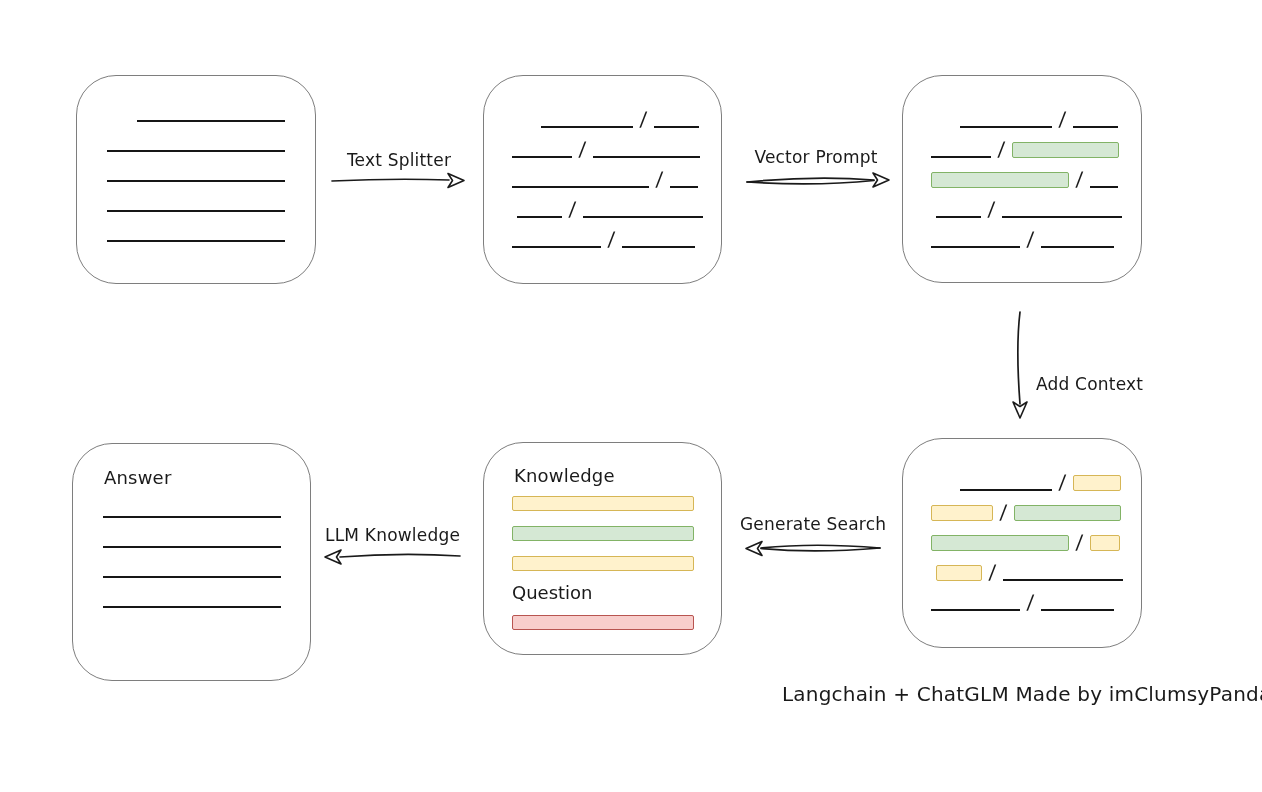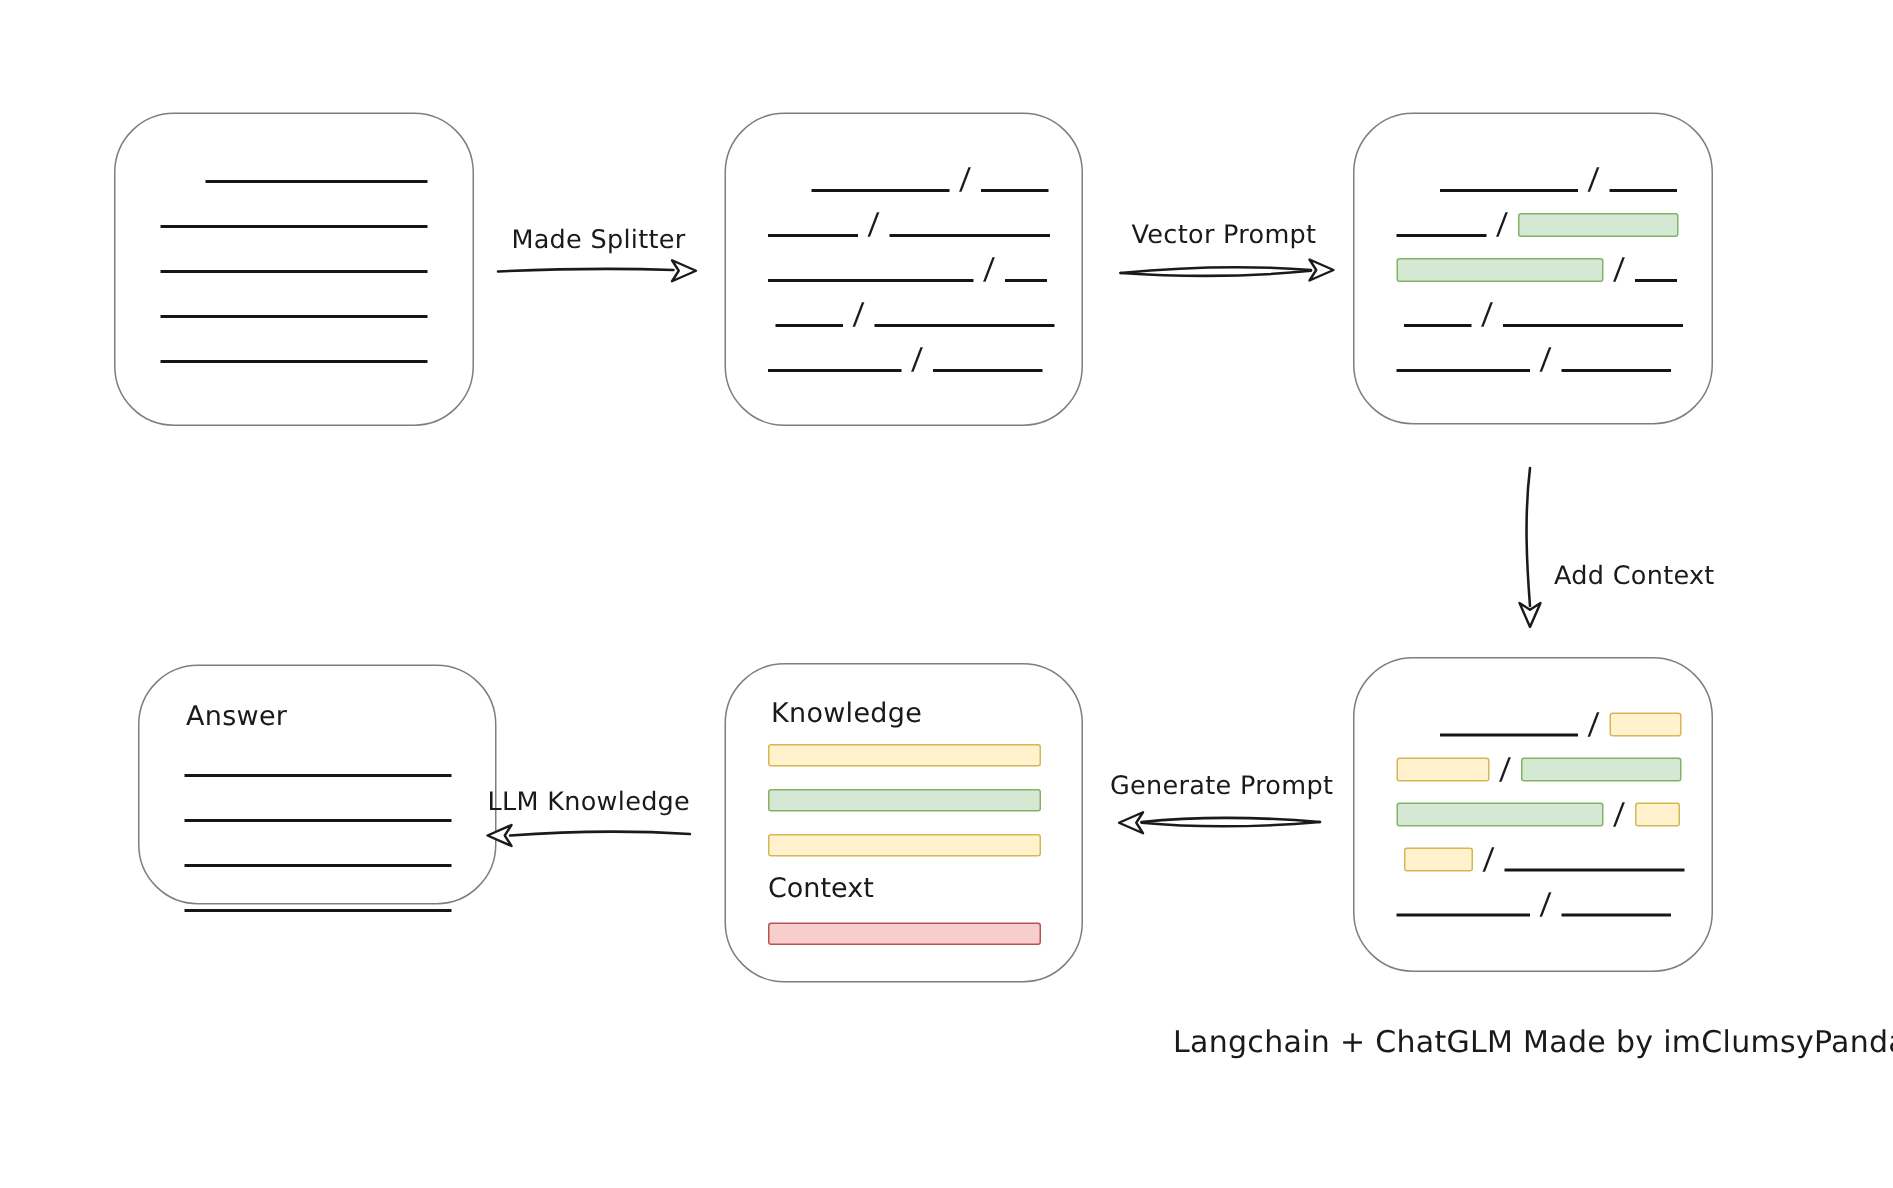--- a/index.html
+++ b/index.html
@@ -9,21 +9,21 @@
     --box-border:#7E7E7E; --line-color:#161616; --ink:#1A1A1A;
   }
   *{margin:0;padding:0;box-sizing:border-box;}
   body{background:#fff;font-family:"DejaVu Sans",sans-serif;color:var(--ink);}
   .canvas{position:relative;width:1262px;height:792px;background:#fff;overflow:hidden;}
 
   .node{position:absolute;border:1.5px solid var(--box-border);border-radius:40px;background:#fff;}
   #node-source {left:76px; top:75px; width:240px;height:209px;}
   #node-split  {left:483px;top:75px; width:239px;height:209px;}
   #node-matched{left:902px;top:75px; width:240px;height:208px;}
-  #node-answer {left:92px; top:443px;width:239px;height:160px;}
+  #node-answer {left:72px; top:443px;width:239px;height:238px;}
   #node-prompt {left:483px;top:442px;width:239px;height:213px;}
   #node-context{left:902px;top:438px;width:240px;height:210px;}
 
   .rows{position:absolute;left:0;top:0;right:0;}
   #node-source  .rows{padding:16px 0 0 30px;}
   #node-split   .rows{padding:22px 0 0 28px;}
   #node-matched .rows{padding:22px 0 0 28px;}
   #node-context .rows{padding:22px 0 0 28px;}
   #node-answer  .rows{padding:44px 0 0 30px;}
 
@@ -171,21 +171,21 @@
       </div>
   </div>
 
   <div class="node" id="node-prompt">
     <div class="node-title">Knowledge</div>
     <div class="bars">
         <div class="bar y"></div>
         <div class="bar g"></div>
         <div class="bar y"></div>
       </div>
-    <div class="node-subtitle">Context</div>
+    <div class="node-subtitle">Question</div>
     <div class="qbars">
         <div class="bar r"></div>
       </div>
   </div>
 
   <div class="node" id="node-answer">
     <div class="node-title">Answer</div>
     <div class="rows">
         <div class="srow">
           <span class="seg-line" style="width: 178px;"></span>
@@ -195,24 +195,24 @@
         </div>
         <div class="srow">
           <span class="seg-line" style="width: 178px;"></span>
         </div>
         <div class="srow">
           <span class="seg-line" style="width: 178px;"></span>
         </div>
       </div>
   </div>
 
-  <div class="arrow-label" id="lbl-text-splitter">Made Splitter</div>
+  <div class="arrow-label" id="lbl-text-splitter">Text Splitter</div>
   <div class="arrow-label" id="lbl-vector-search">Vector Prompt</div>
   <div class="arrow-label" id="lbl-add-context">Add Context</div>
-  <div class="arrow-label" id="lbl-generate-prompt">Generate Prompt</div>
+  <div class="arrow-label" id="lbl-generate-prompt">Generate Search</div>
   <div class="arrow-label" id="lbl-llm-response">LLM Knowledge</div>
 
   <div class="caption">Langchain + ChatGLM Made by imClumsyPanda</div>
 
   <svg class="arrows" width="1262" height="792" viewBox="0 0 1262 792">
     <g>
       <path d="M332 181 C 375 179, 420 179, 449 180"></path>
       <polygon points="448,173.5 464,180.5 448,187.5 452.5,180.5"></polygon>
     </g>
     <g>

